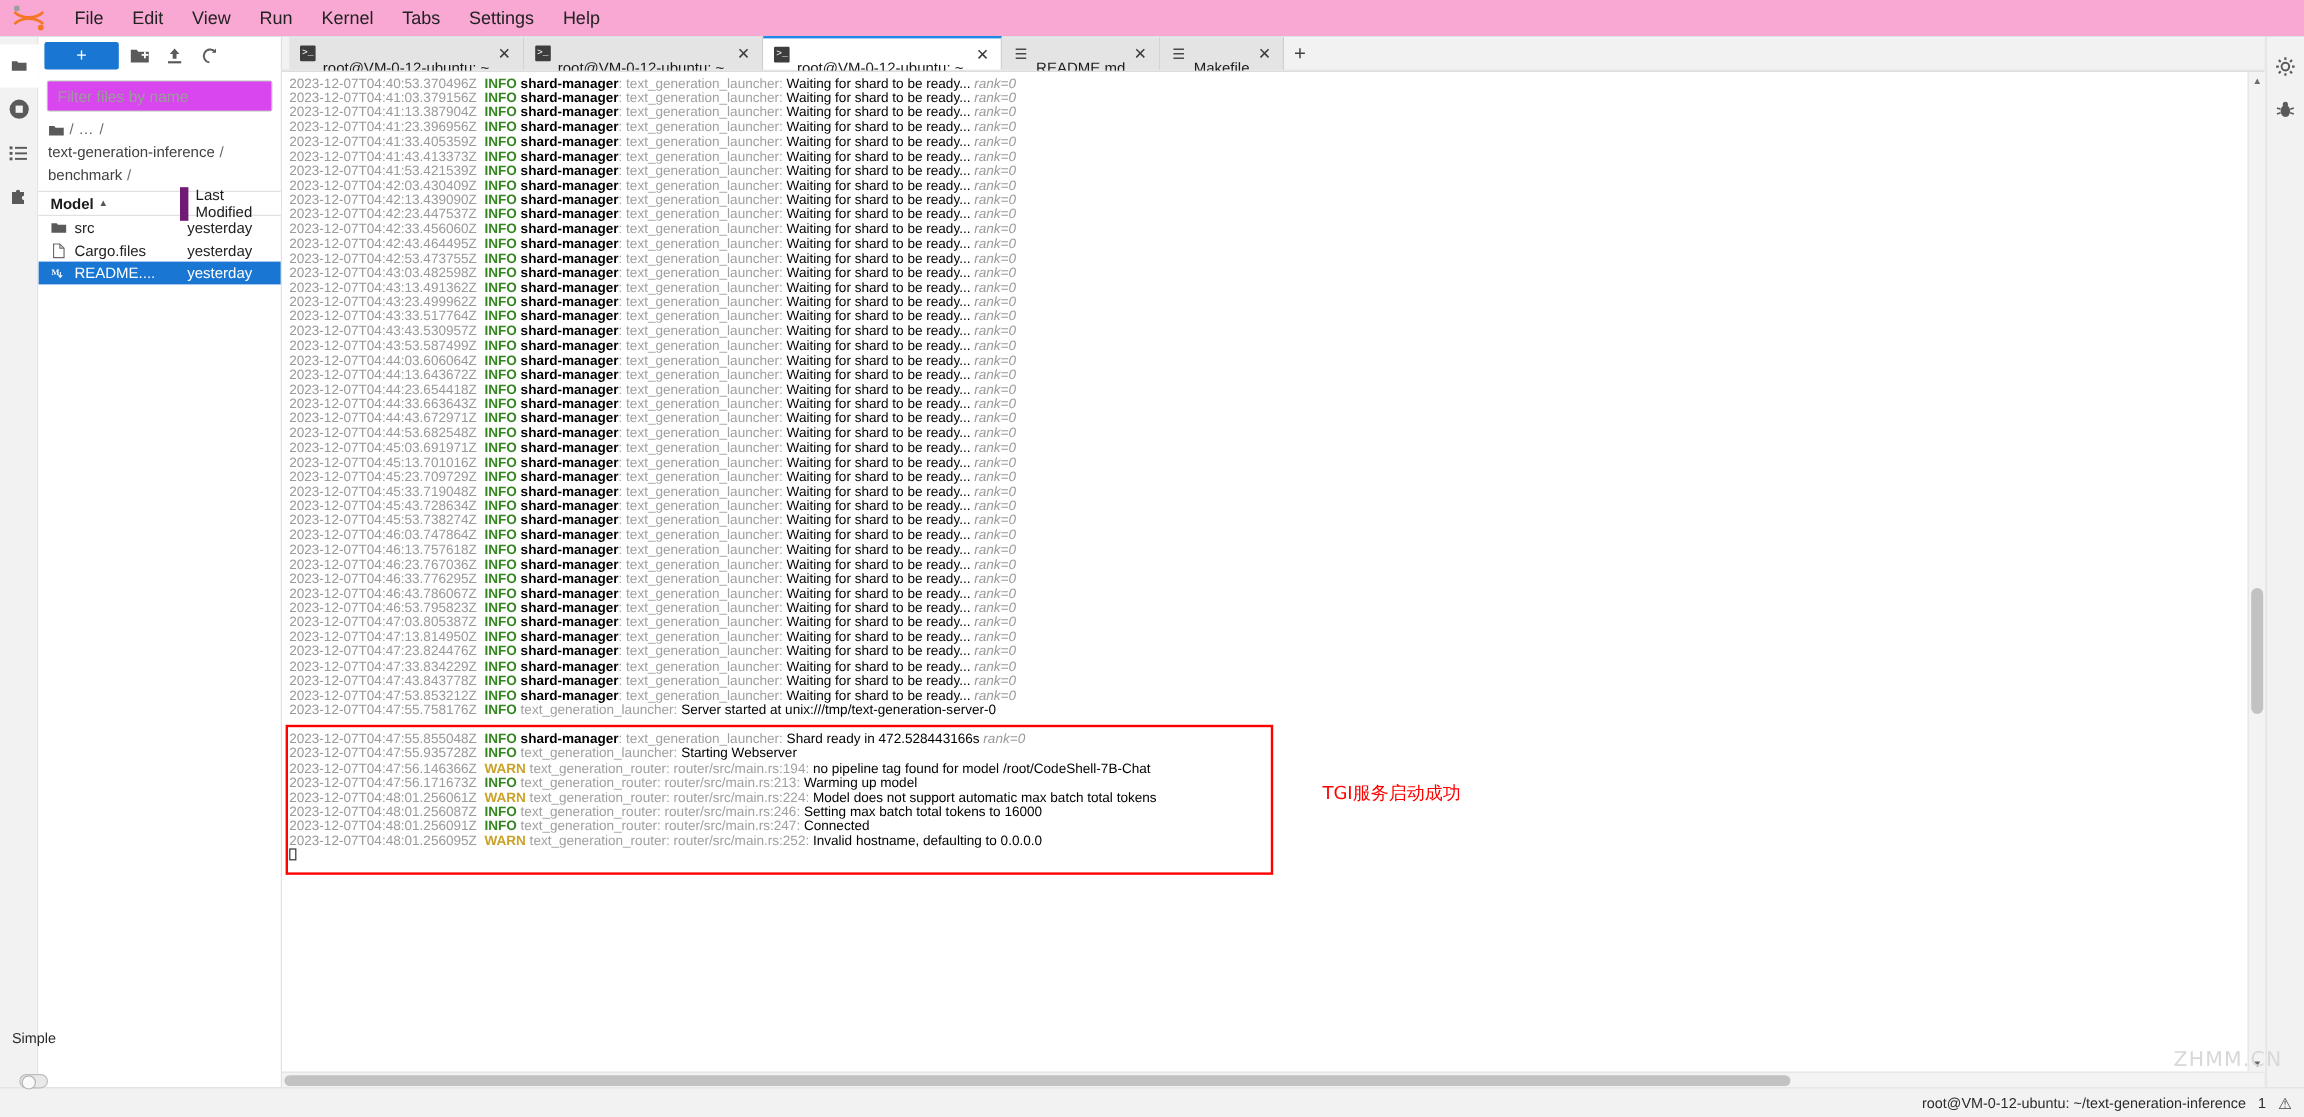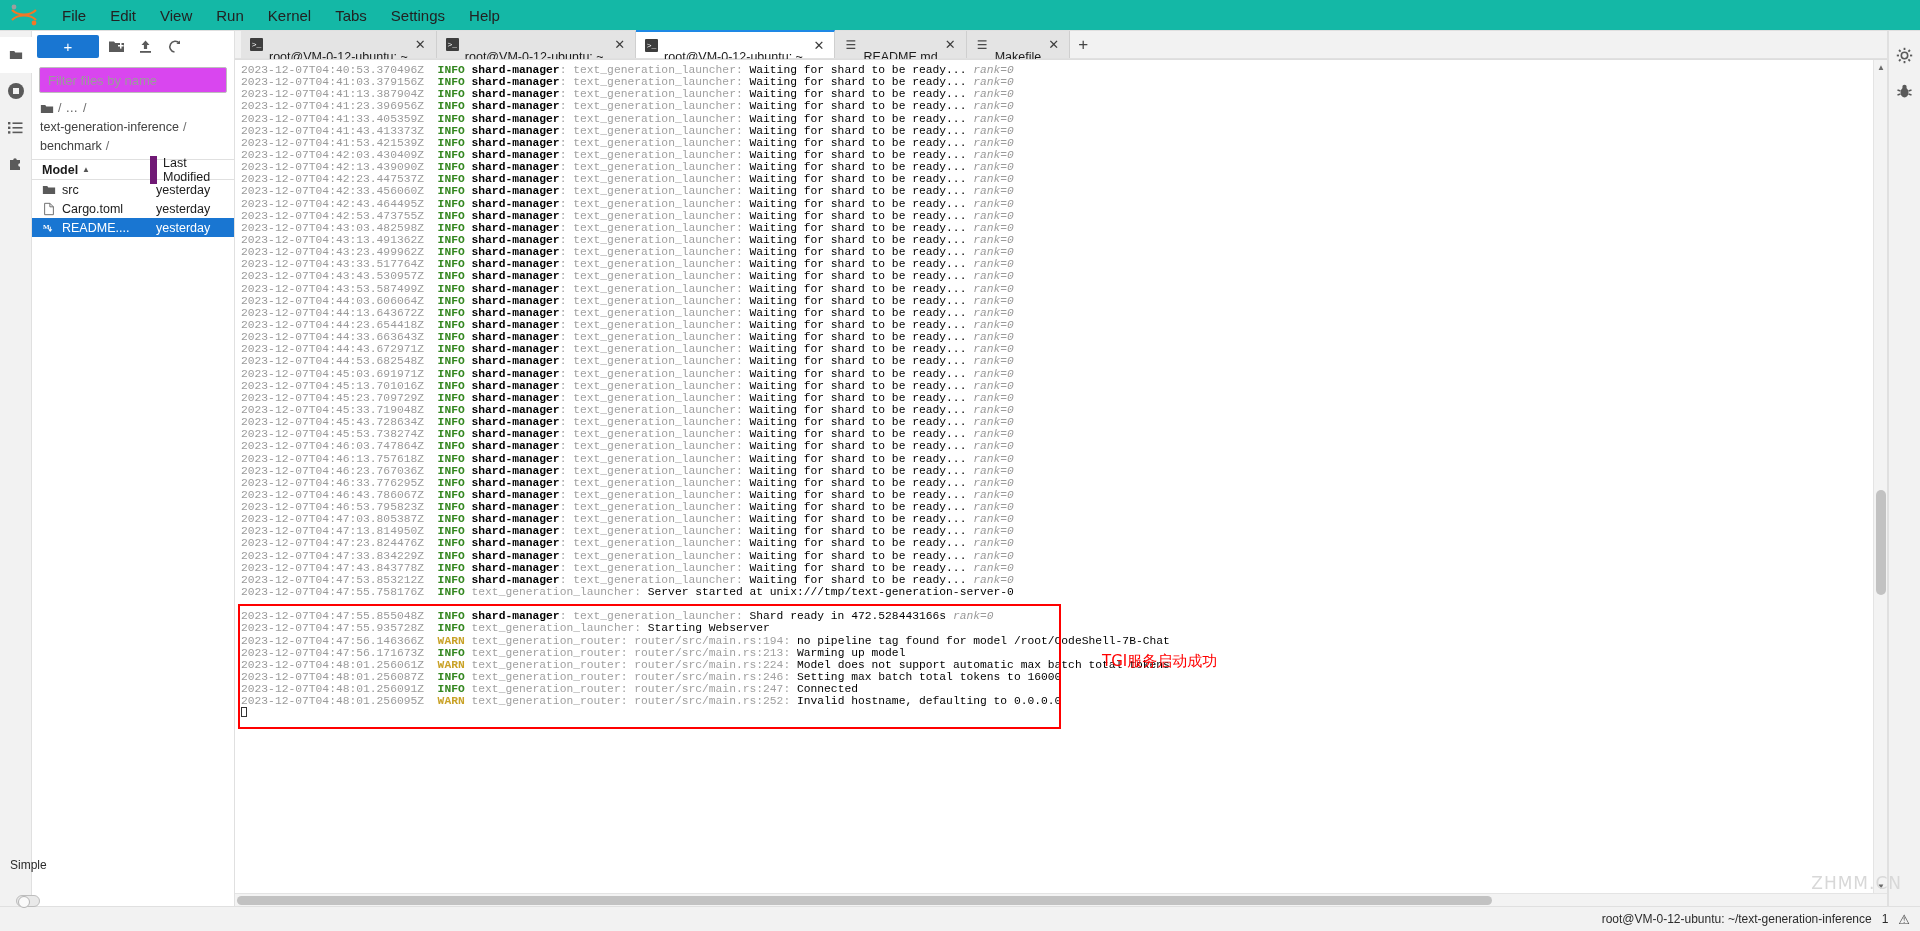--- a/index.html
+++ b/index.html
@@ -14,21 +14,21 @@
     width: 1920px; height: 931px;
     display: flex; flex-direction: column;
     position: relative;
     background: #fff;
   }
 
   
   .menubar {
     height: 31px;
     display: flex; align-items: center;
-    background: #14b8a6;
+    background: #f9a8d4;
     border-bottom: 1px solid #e0e0e0;
     flex: 0 0 31px;
     padding-left: 6px;
   }
   .jp-logo {
     width: 36px; height: 26px;
     position: relative;
     margin-right: 8px;
     flex: 0 0 36px;
   }
@@ -244,21 +244,21 @@
     position: relative;
     background: #fff;
     min-height: 0;
     overflow: hidden;
     border-top: 1px solid #ddd;
   }
   .terminal {
     position: absolute;
     top: 0; left: 0; right: 14px; bottom: 0;
     padding: 4px 0 0 6px;
-    font-family: Liberation Mono, monospace;
+    font-family: Liberation Sans, sans-serif;
     font-size: 11.3px;
     line-height: 12.15px;
     color: #000;
     white-space: pre;
     overflow: hidden;
     letter-spacing: 0px;
   }
   .ln { height: 12.15px; }
   .ts   { color: #9a9a9a; }
   .lv-info { color: #33861f; font-weight: bold; }
@@ -507,21 +507,21 @@
             <span>src</span>
           </div>
           <div class="r-mod">yesterday</div>
         </div>
         <div class="fb-row">
           <div class="r-name">
             <svg class="ico" viewBox="0 0 16 16">
               <path d="M3 1.5h6l4 4v9H3z" fill="#fff" stroke="#6b6b6b" stroke-width="1.1"></path>
               <path d="M9 1.5v4h4" fill="none" stroke="#6b6b6b" stroke-width="1.1"></path>
             </svg>
-            <span>Cargo.toml</span>
+            <span>Cargo.files</span>
           </div>
           <div class="r-mod">yesterday</div>
         </div>
         <div class="fb-row selected">
           <div class="r-name">
             <svg class="ico" viewBox="0 0 16 16">
               <text x="1" y="9" font-size="8" font-family="Liberation Serif, serif" fill="#fff" font-weight="bold">M</text>
               <path d="M7 9.5l2.4 3 2.4-3z" fill="#fff"></path>
               <rect x="9" y="6.5" width="1" height="3.4" fill="#fff"></rect>
             </svg>

